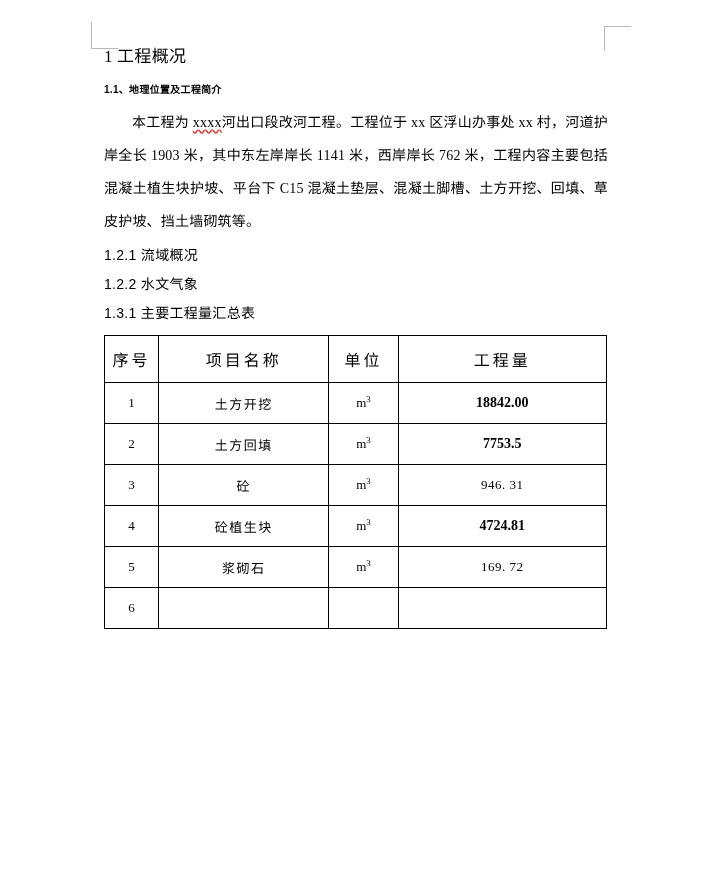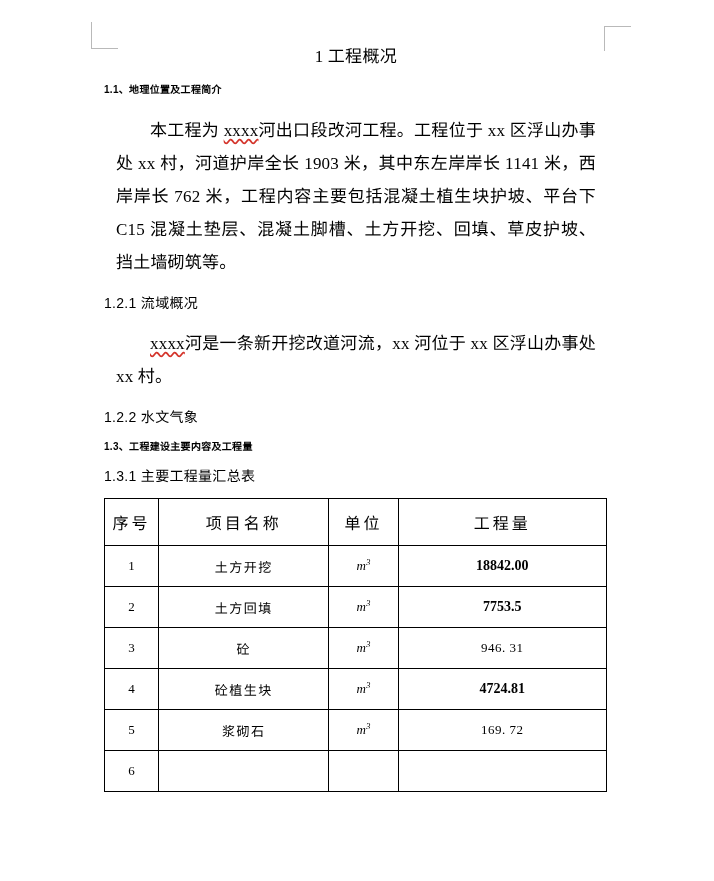--- a/index.html
+++ b/index.html
@@ -55,21 +55,20 @@
   }
 
   
   .h1 {
     font-family: "Liberation Sans", "DejaVu Sans", sans-serif;
     font-size: 17px;
     font-weight: 400;
     line-height: 26px;
     margin: 0 0 8px 0;
     letter-spacing: 0.4px;
-    text-align: center;
   }
   .h1 .num { margin-right: 4px; }
 
   .h2 {
     font-family: "Liberation Sans", "DejaVu Sans", sans-serif;
     font-size: 10px;
     font-weight: 700;
     line-height: 24px;
     margin: 6px 0 4px 0;
     letter-spacing: 0.3px;
@@ -79,23 +78,23 @@
     font-family: "Liberation Sans", "DejaVu Sans", sans-serif;
     font-size: 14px;
     font-weight: 400;
     line-height: 24px;
     margin: 5px 0 2px 0;
     letter-spacing: 0.3px;
   }
 
   
   p.body {
-    font-size: 17px;
+    font-size: 14px;
     line-height: 33px;
-    margin: 12px;
+    margin: 0;
     text-align: justify;
     text-justify: inter-ideograph;
     letter-spacing: 0.2px;
   }
   p.indent { text-indent: 2em; }
 
   .sp {
     
     text-decoration: underline wavy #d4342b;
     text-decoration-skip-ink: none;
@@ -129,21 +128,21 @@
     height: 28px;
     font-size: 13px;
   }
   .col-no    { width: 54px; }
   .col-name  { width: 170px; }
   .col-unit  { width: 69px; }
   .col-qty   { width: 208px; }
 
   td.num-cell { font-size: 13.5px; }
   td.name-cell { font-size: 12.5px; letter-spacing: 1.5px; }
-  td.unit-cell { font-size: 13px; font-style: italic; }
+  td.unit-cell { font-size: 13px; }
   td.qty-cell  { font-size: 13.5px; letter-spacing: 0.5px; }
   td.qty-cell.bold { font-weight: 700; font-size: 14px; letter-spacing: 0; }
 
   sup { font-size: 0.68em; vertical-align: super; line-height: 0; }
 
   
   .h1-bottom {
     font-family: "Liberation Sans", "DejaVu Sans", sans-serif;
     font-size: 17px;
     font-weight: 400;
@@ -167,26 +166,24 @@
       <span class="num lat">1</span><span>工程概况</span>
     </h1>
 
     <h2 class="h2">1.1、地理位置及工程简介</h2>
 
     <p class="body indent"><span>本工程为 </span><span class="sp lat">xxxx</span><span>河出口段改河工程。工程位于 xx 区浮山办事处 xx 村，河道护岸全长 1903 米，其中东左岸岸长 1141 米，西岸岸长 762 米，工程内容主要包括混凝土植生块护坡、平台下 C15 混凝土垫层、混凝土脚槽、土方开挖、回填、草皮护坡、挡土墙砌筑等。</span></p>
 
 
     <h3 class="h3">1.2.1 流域概况</h3>
 
-    <p class="body indent"><span class="sp lat">xxxx</span><span>河是一条新开挖改道河流，xx 河位于 xx 区浮山办事处 xx 村。</span></p>
 
     <h3 class="h3">1.2.2 水文气象</h3>
 
 
-    <h2 class="h2">1.3、工程建设主要内容及工程量</h2>
 
     <h3 class="h3">1.3.1 主要工程量汇总表</h3>
 
     <table class="qty">
       <colgroup>
         <col class="col-no">
           <col class="col-name">
           <col class="col-unit">
           <col class="col-qty">
       </colgroup>

